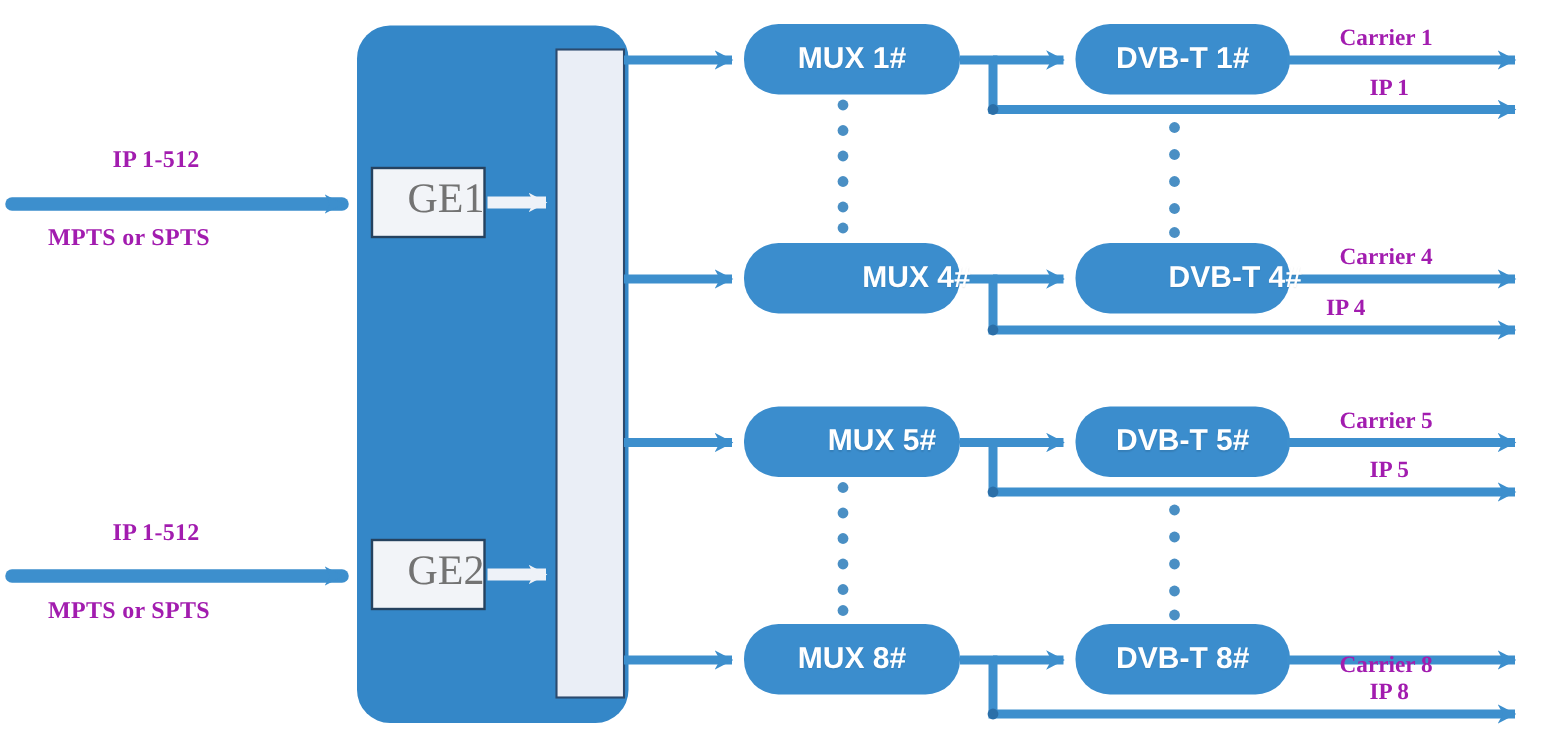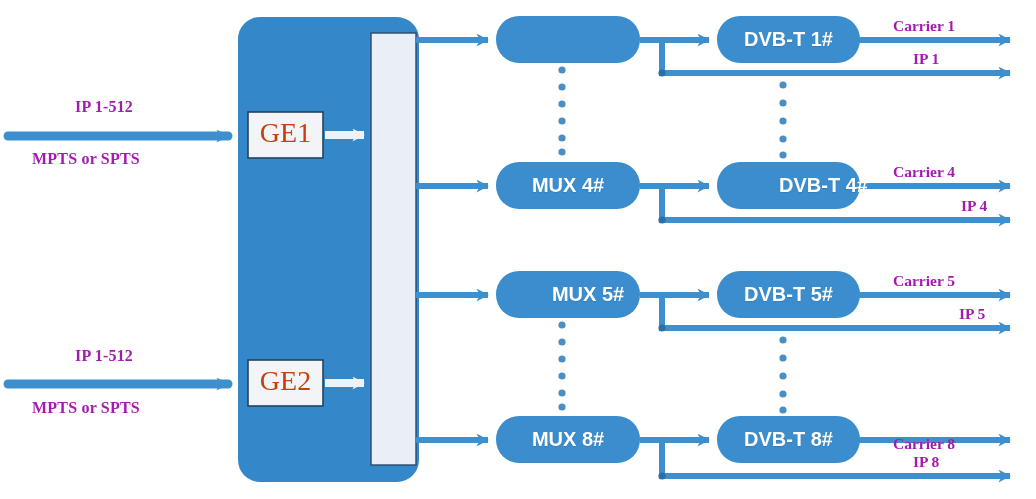--- a/index.html
+++ b/index.html
@@ -31,25 +31,25 @@
     color:#ffffff;
     font-weight:bold;
     font-size:20px;
     white-space:nowrap;
     text-align:center;
     font-family:"Liberation Sans", sans-serif;
     text-shadow:0 1px 1px rgba(0,0,0,.10);
   }
   .ge-text{
     position:absolute;
-    color:#c2410c;
+    color:#737373;
     font-family:"Liberation Serif", serif;
     font-size:28px;
     white-space:nowrap;
-    text-align:center;
+    text-align:right;
   }
 </style>
 </head>
 <body>
 
 <div id="diagram">
 
   <svg id="svg-layer" viewBox="0 0 1036 499">
     <defs>
       <marker id="ah" markerWidth="13" markerHeight="13" refX="11.6" refY="6.5" orient="auto" markerUnits="userSpaceOnUse">
@@ -180,32 +180,33 @@
 
   <div class="label input-label" style="left:75px;top:98px;">IP 1-512</div>
   <div class="label input-label" style="left:32px;top:150px;">MPTS or SPTS</div>
 
   <div class="label input-label" style="left:75px;top:347px;">IP 1-512</div>
   <div class="label input-label" style="left:32px;top:399px;">MPTS or SPTS</div>
 
   <div class="ge-text" style="left:248px;top:117px;width:75px;">GE1</div>
   <div class="ge-text" style="left:248px;top:365px;width:75px;">GE2</div>
 
-  <div class="node-text" style="left:496px;top:174px;width:144px;">MUX 4#</div>
+  <div class="node-text" style="left:496px;top:28px;width:144px;">MUX 1#</div>
+  <div class="node-text" style="left:496px;top:174px;width:144px;padding-left:43px;">MUX 4#</div>
   <div class="node-text" style="left:496px;top:283px;width:144px;padding-left:20px;">MUX 5#</div>
   <div class="node-text" style="left:496px;top:428px;width:144px;">MUX 8#</div>
 
   <div class="node-text" style="left:717px;top:28px;width:143px;">DVB-T 1#</div>
   <div class="node-text" style="left:717px;top:174px;width:143px;margin-left:35px;">DVB-T 4#</div>
   <div class="node-text" style="left:717px;top:283px;width:143px;">DVB-T 5#</div>
   <div class="node-text" style="left:717px;top:428px;width:143px;">DVB-T 8#</div>
 
   <div class="label out-label" style="left:893px;top:17px;">Carrier 1</div>
   <div class="label out-label" style="left:893px;top:163px;">Carrier 4</div>
   <div class="label out-label" style="left:893px;top:272px;">Carrier 5</div>
   <div class="label out-label" style="left:893px;top:417px;margin-top:18px;">Carrier 8</div>
 
   <div class="label out-label" style="left:913px;top:50px;">IP 1</div>
-  <div class="label out-label" style="left:961px;top:197px;">IP 4</div>
-  <div class="label out-label" style="left:913px;top:305px;margin-left:46px;">IP 5</div>
+  <div class="label out-label" style="left:884px;top:197px;">IP 4</div>
+  <div class="label out-label" style="left:913px;top:305px;">IP 5</div>
   <div class="label out-label" style="left:913px;top:453px;">IP 8</div>
 
 </div>
 
 </body></html>

